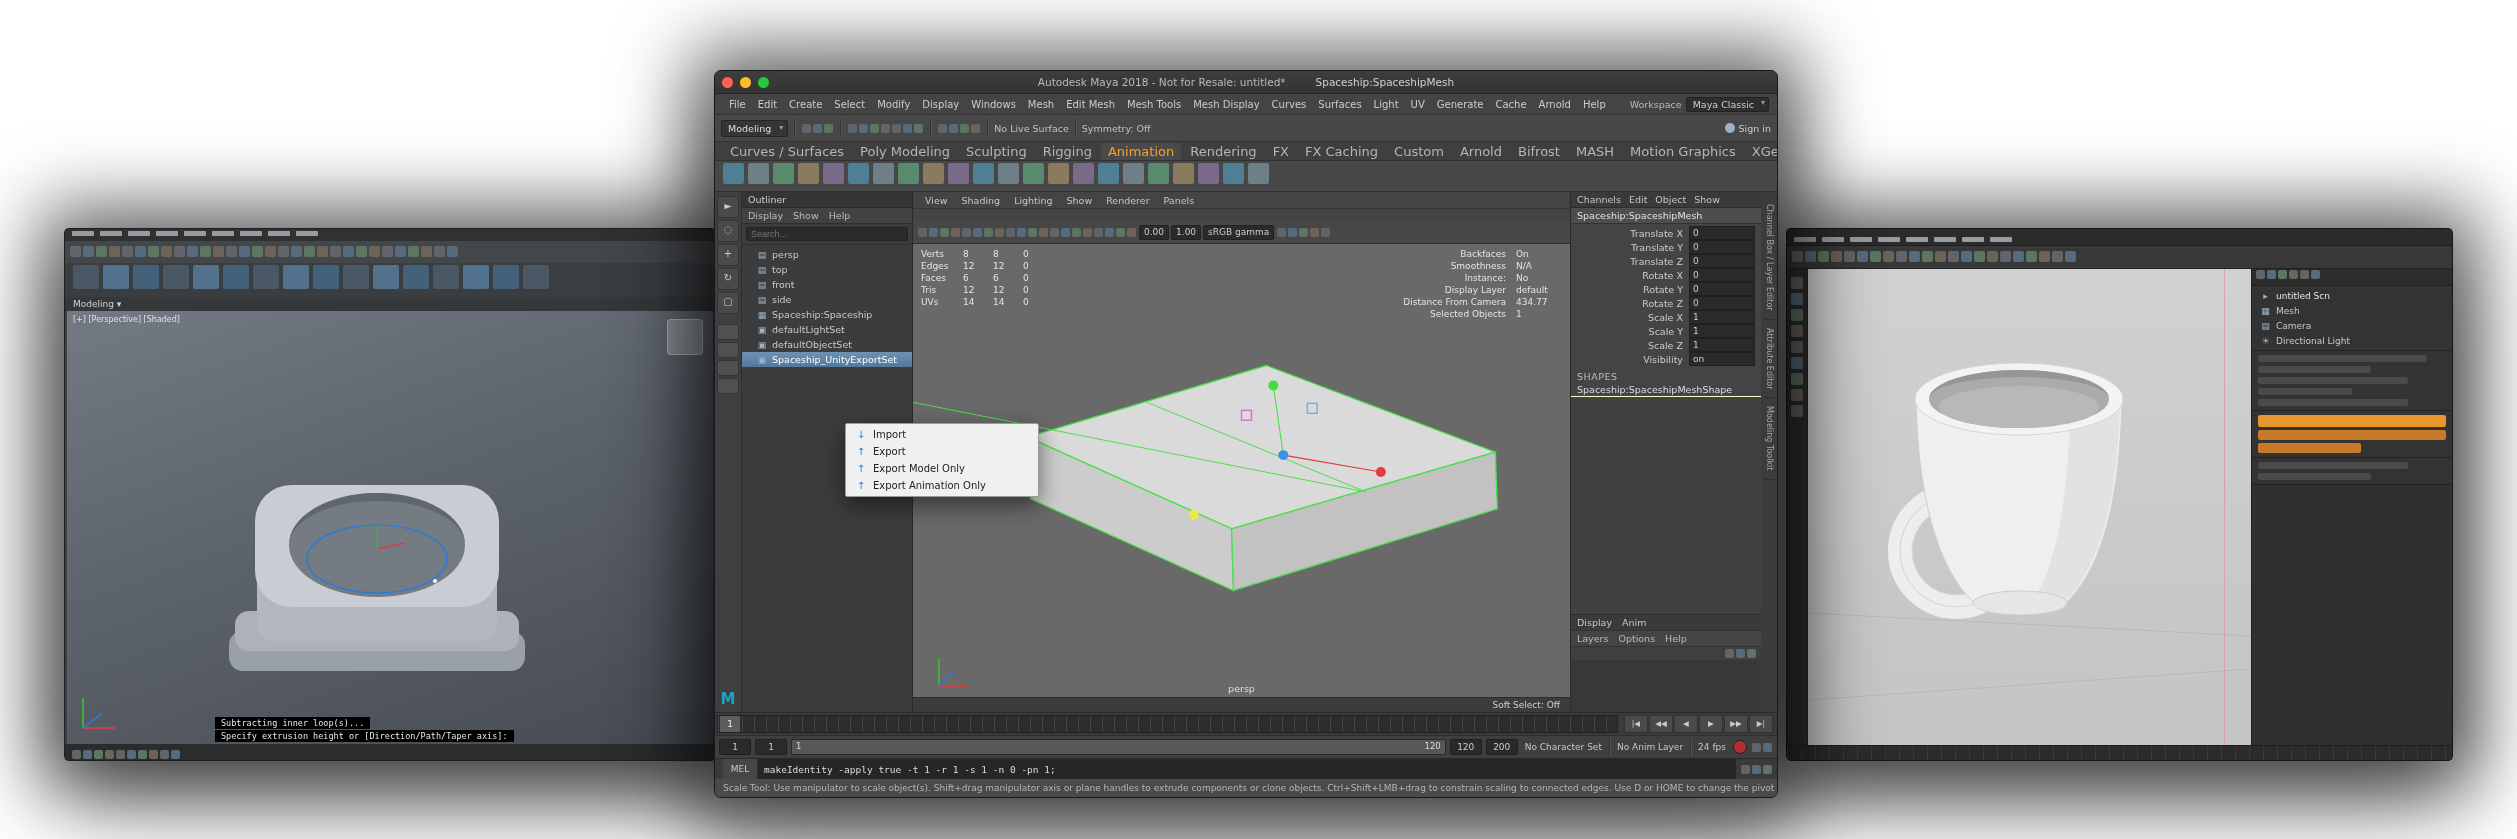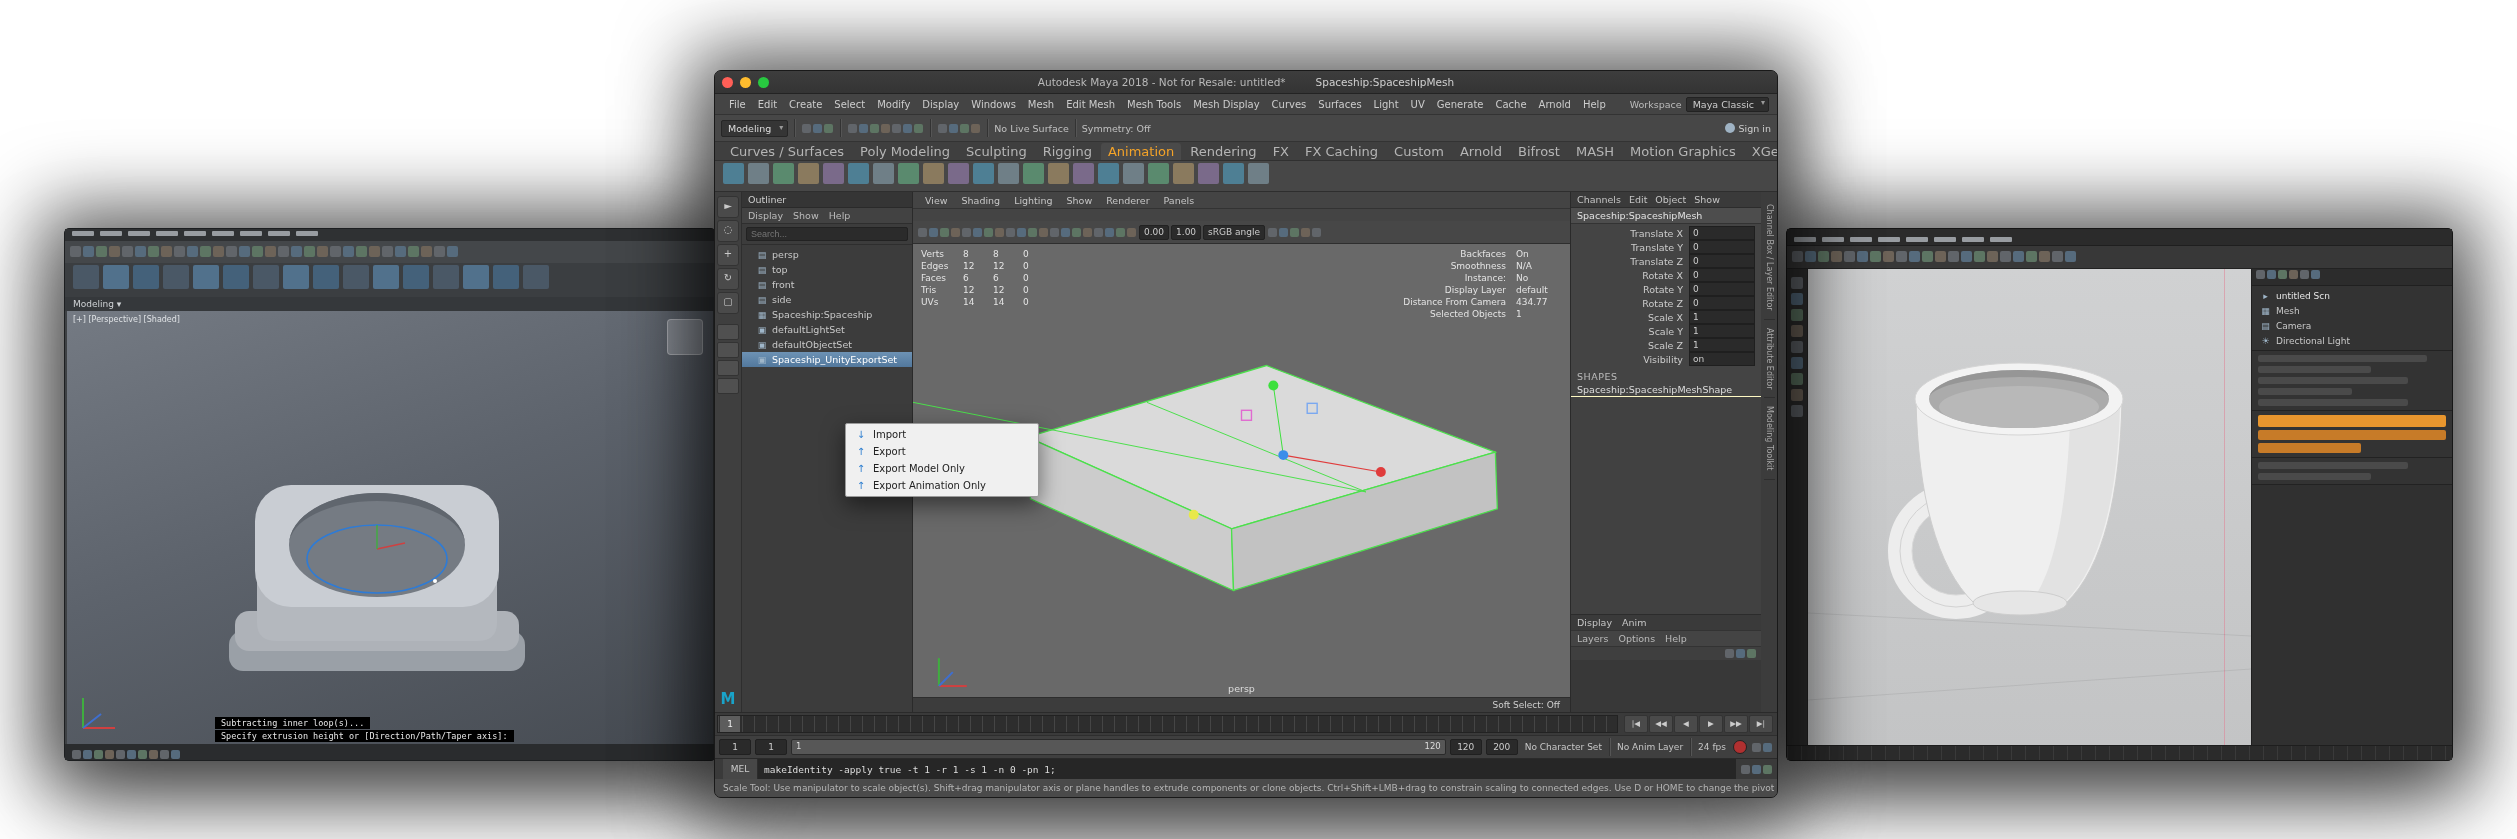--- a/index.html
+++ b/index.html
@@ -433,21 +433,21 @@
             <span class="menu-item">Shading</span>
             <span class="menu-item">Lighting</span>
             <span class="menu-item">Show</span>
             <span class="menu-item">Renderer</span>
             <span class="menu-item">Panels</span>
           </div>
         <div class="vp-iconbar">
           <span class="icons-tiny"><i class="ic"></i><i class="ic"></i><i class="ic"></i><i class="ic"></i><i class="ic"></i><i class="ic"></i><i class="ic"></i><i class="ic"></i><i class="ic"></i><i class="ic"></i><i class="ic"></i><i class="ic"></i><i class="ic"></i><i class="ic"></i><i class="ic"></i><i class="ic"></i><i class="ic"></i><i class="ic"></i><i class="ic"></i><i class="ic"></i></span>
           <span class="vp-field">0.00</span>
           <span class="vp-field">1.00</span>
-          <span class="vp-field">sRGB angle</span>
+          <span class="vp-field">sRGB gamma</span>
           <span class="icons-tiny"><i class="ic"></i><i class="ic"></i><i class="ic"></i><i class="ic"></i><i class="ic"></i></span>
         </div>
 
         <div class="vp-area">
 
           <div class="hud hud-left">
               <div class="hrow">
               <span>Verts</span>
                 <span>8</span>
                 <span>8</span>

